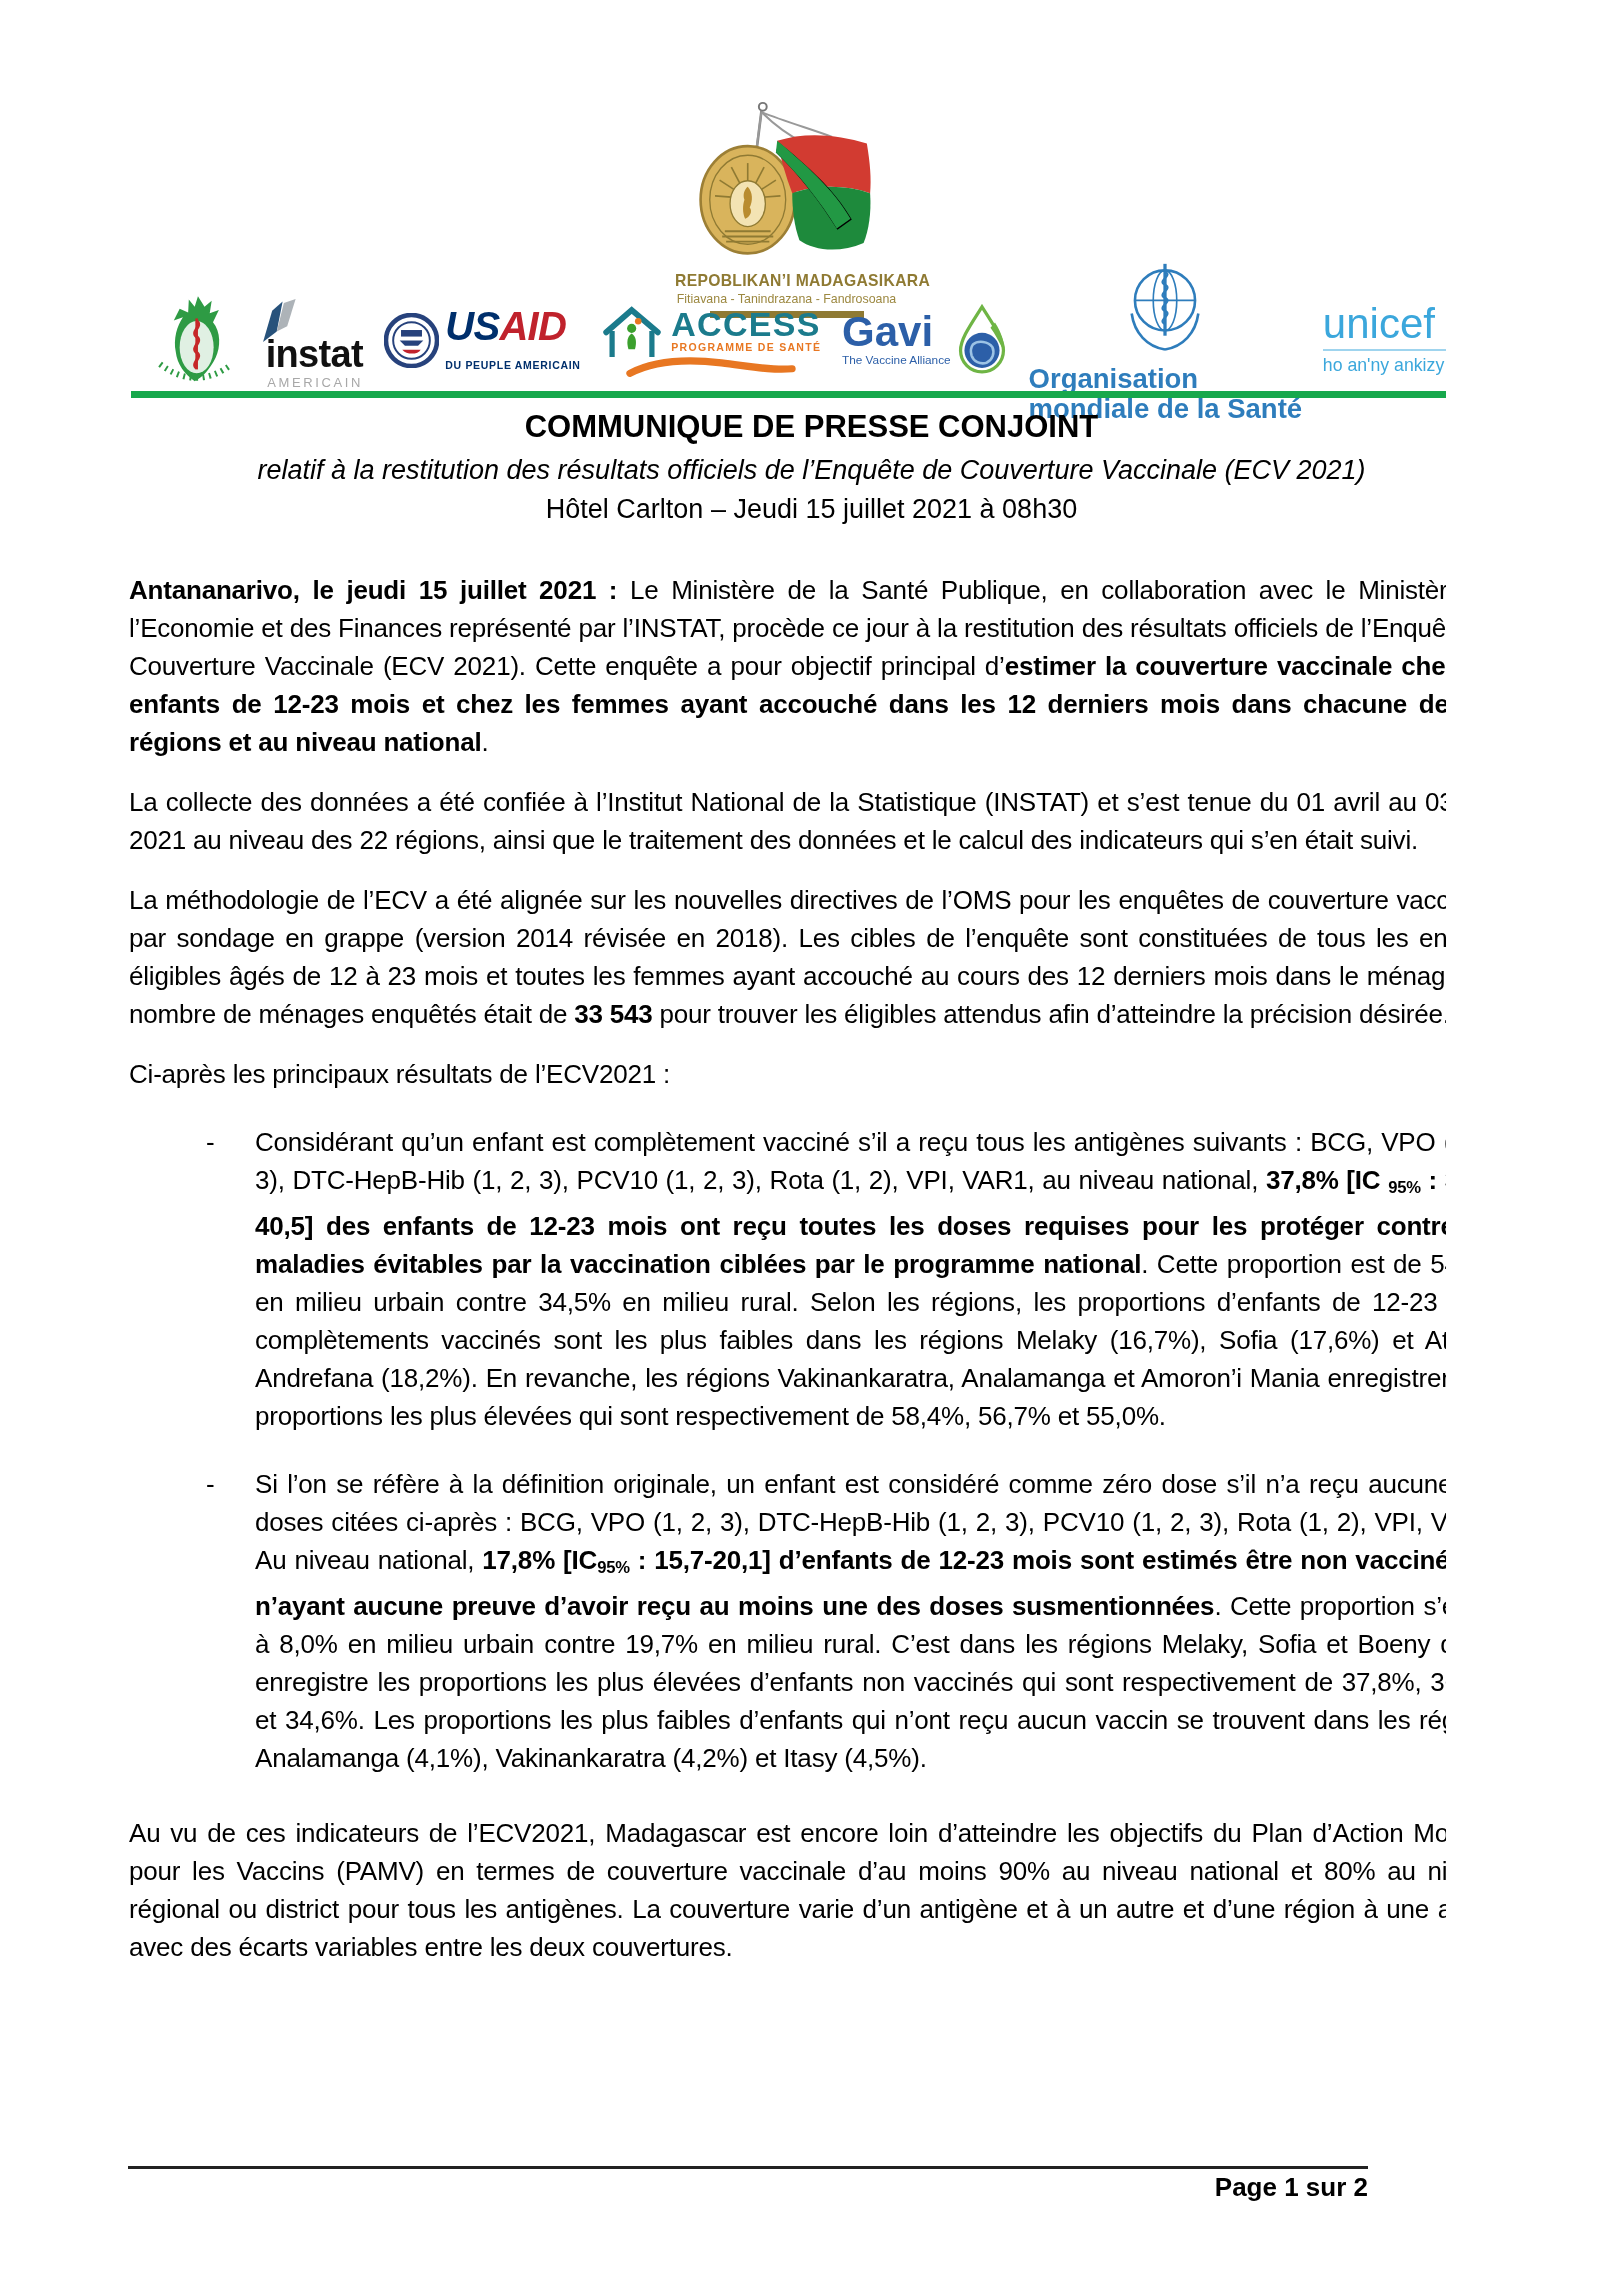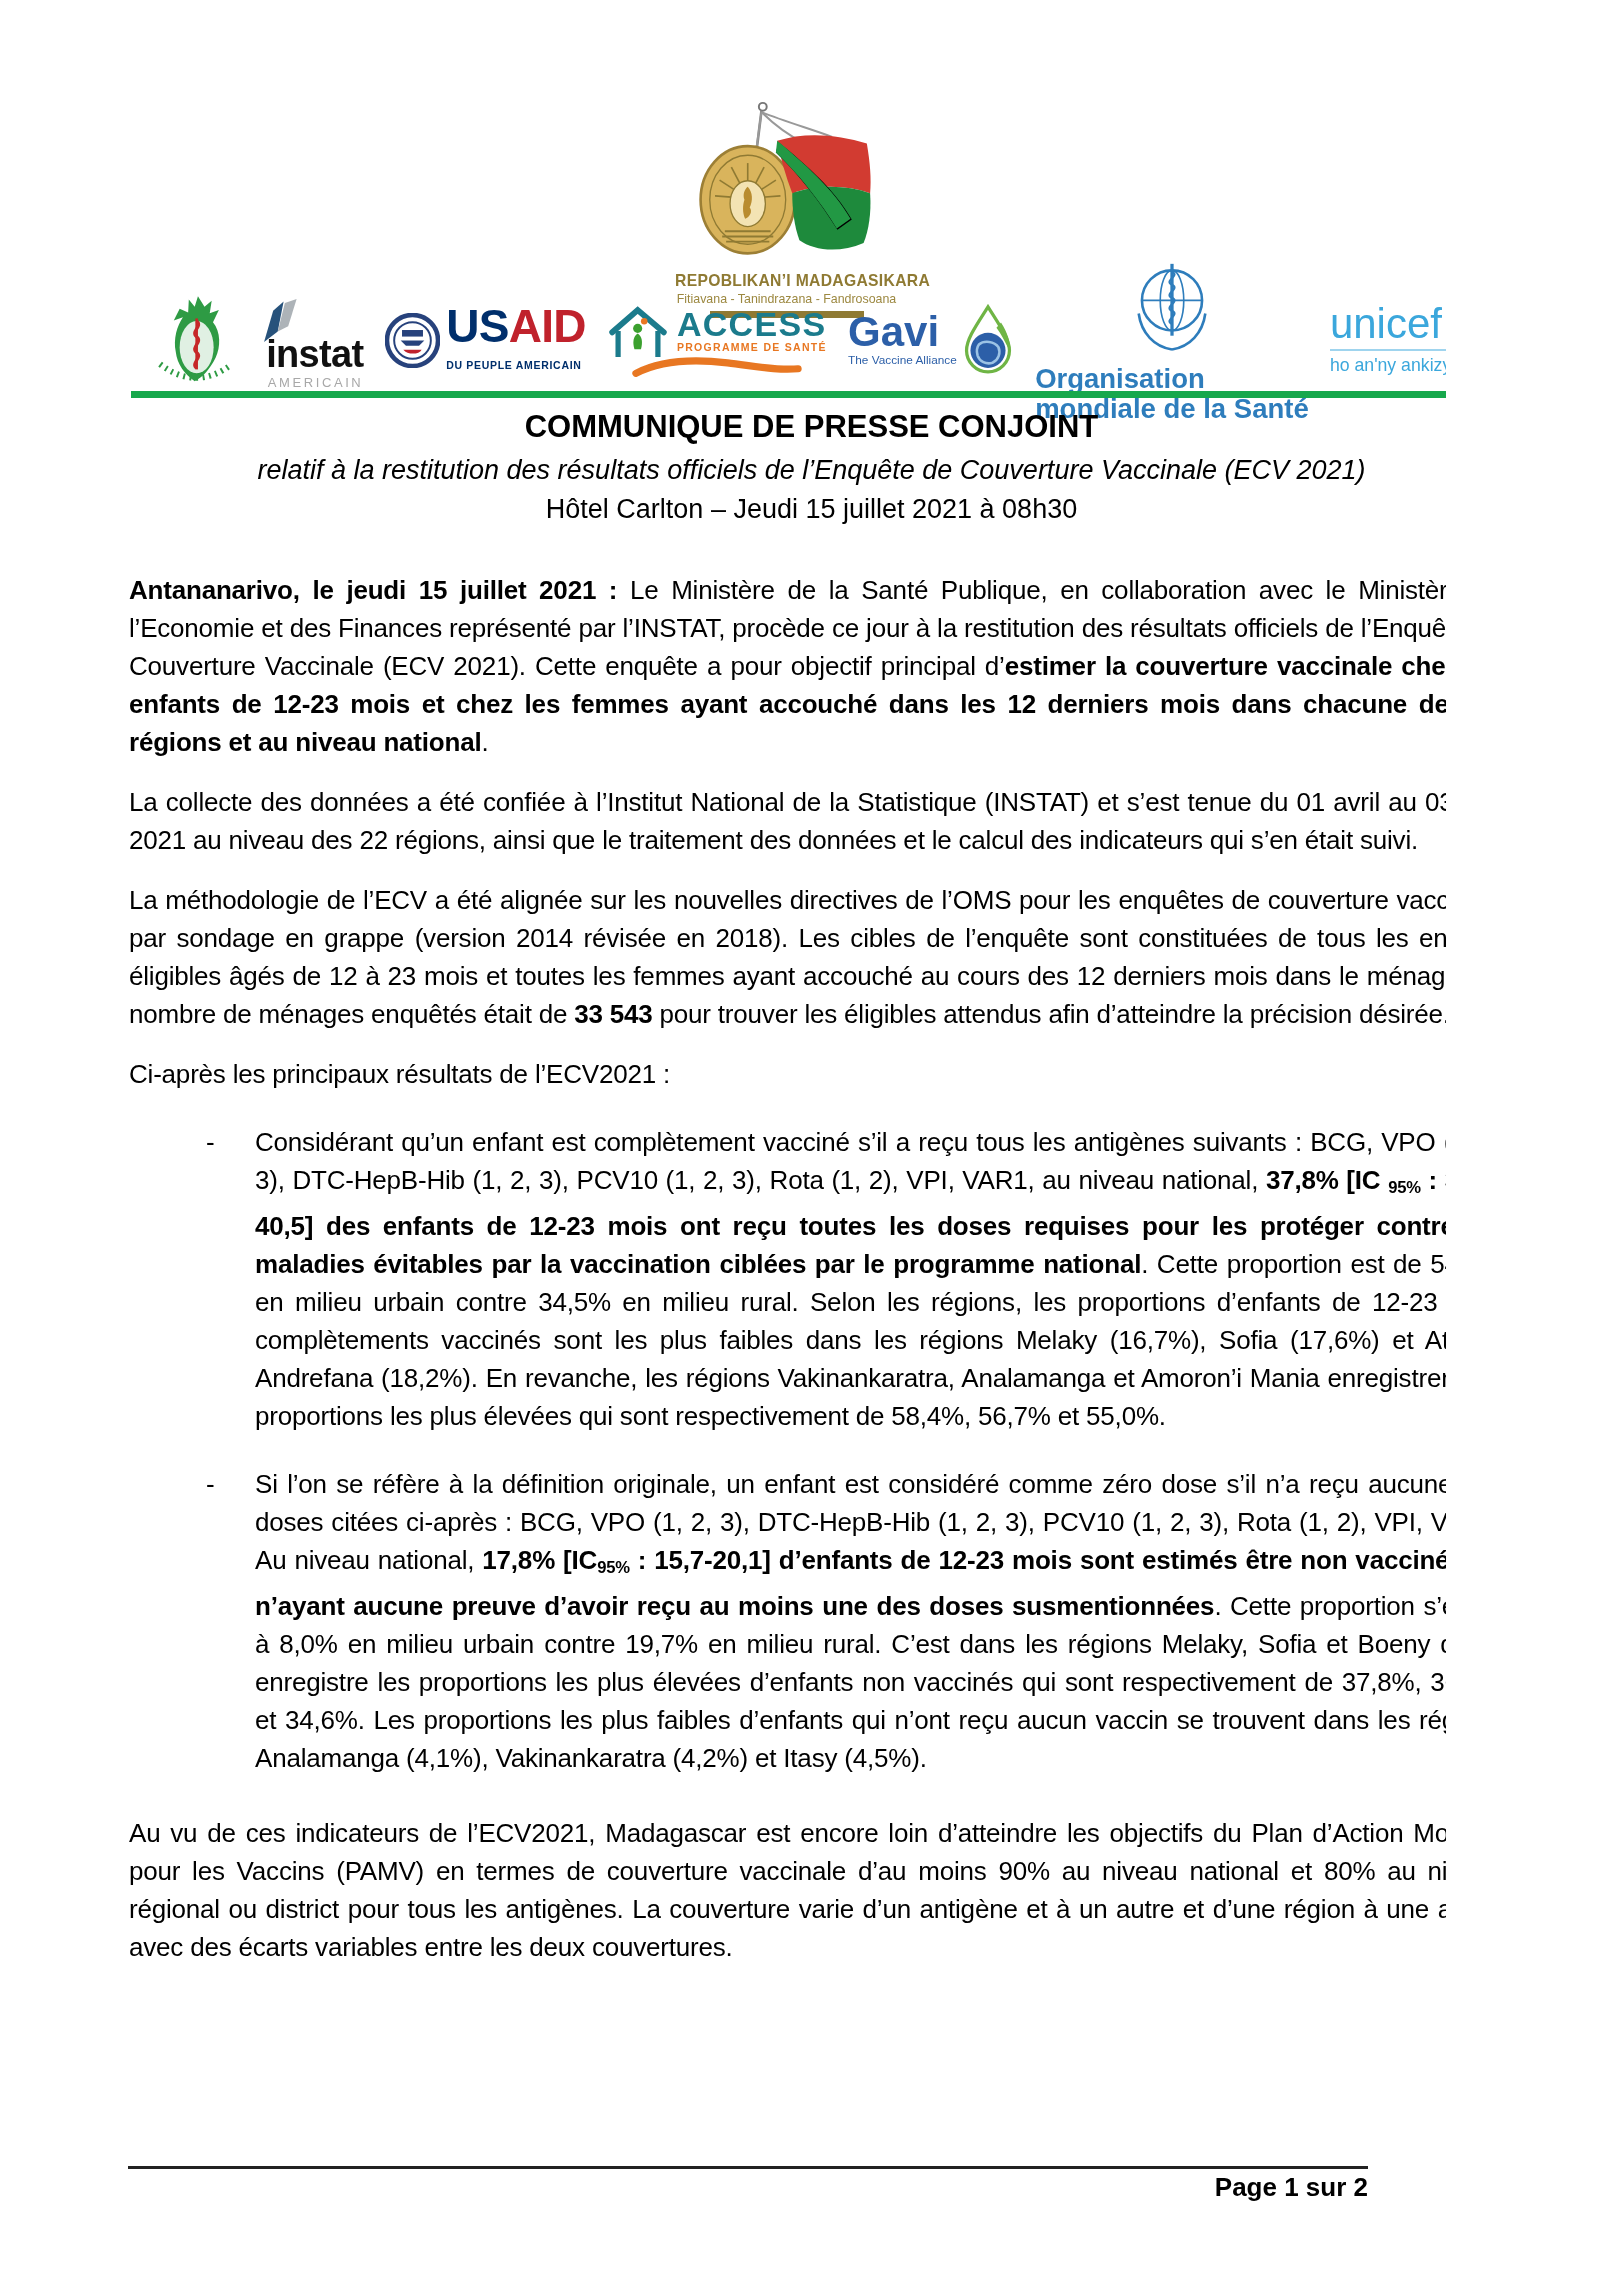--- a/index.html
+++ b/index.html
@@ -19,40 +19,40 @@
   .logos { position:absolute; top:288px; left:147px; width:1348px; height:104px;
            display:flex; justify-content:space-between; align-items:center; }
   .logo { display:flex; flex-direction:column; align-items:center; justify-content:center; }
 
   .logo-instat { position:relative; padding-top:5.2px; }
   .instat-mark { position:relative; left:-34px; top:3.9px; }
   .instat-text { font-size:38px; font-weight:bold; color:#111; line-height:33px; letter-spacing:-0.7px; }
   .instat-sub  { font-size:13px; color:#A8A8A8; letter-spacing:2.6px; margin-top:3.9px; align-self:flex-end; }
 
   .logo-usaid { flex-direction:row; gap:6.6px; align-items:center; }
-  .usaid-word { font-size:46px; font-weight:bold; line-height:34px; letter-spacing:-0.7px; }
+  .usaid-word { font-size:40px; font-weight:bold; line-height:34px; letter-spacing:-0.7px;font-style:italic; }
   .usaid-us  { color:#002F6C; }
   .usaid-aid { color:#C0222C; }
   .usaid-sub { font-size:10.5px; font-weight:bold; color:#002F6C; letter-spacing:0.7px; margin-top:16px; }
 
   .logo-access { }
   .access-row { display:flex; align-items:center; gap:7.9px; }
   .access-title { font-size:34px; font-weight:bold; color:#1B7B8C; letter-spacing:1.3px; line-height:30px; }
   .access-sub { font-size:10.5px; font-weight:bold; color:#E87722; letter-spacing:1.3px; margin-top:2.6px; }
   .access-swoosh { margin-top:-5.2px; }
 
   .logo-gavi { flex-direction:row; gap:5.2px; align-items:center; }
   .gavi-title { font-size:42px; font-weight:bold; color:#2C5FA8; line-height:37px; }
   .gavi-sub { font-size:11.8px; color:#2C5FA8; margin-top:2.6px; }
 
   .logo-oms { flex-direction:column; gap:9.2px; align-items:center; }
   .oms-textcol { font-size:27.5px; font-weight:bold; color:#2E7DBC; line-height:30px; text-align:left; }
 
   .logo-unicef { align-items:flex-start; }
-  .unicef-row { display:flex; align-items:center; gap:14px; }
+  .unicef-row { display:flex; align-items:center; gap:21px; }
   .unicef-word { font-size:42px; color:#3BA7DC; line-height:38px; }
   .unicef-line { height:2px; background:#9FD4EE; width:100%; margin:5.2px 0 3.9px; }
   .unicef-sub { font-size:17.7px; color:#3BA7DC; }
 
   
   .rule-green { position:absolute; top:391px; left:131px; width:1364px; height:7.2px; background:#17A84C; }
   .footer-rule { position:absolute; top:2166px; left:128px; width:1240px; height:2.6px; background:#222; }
 
   
   .doc-title { position:absolute; top:409px; left:0; width:1623px; text-align:center; }

